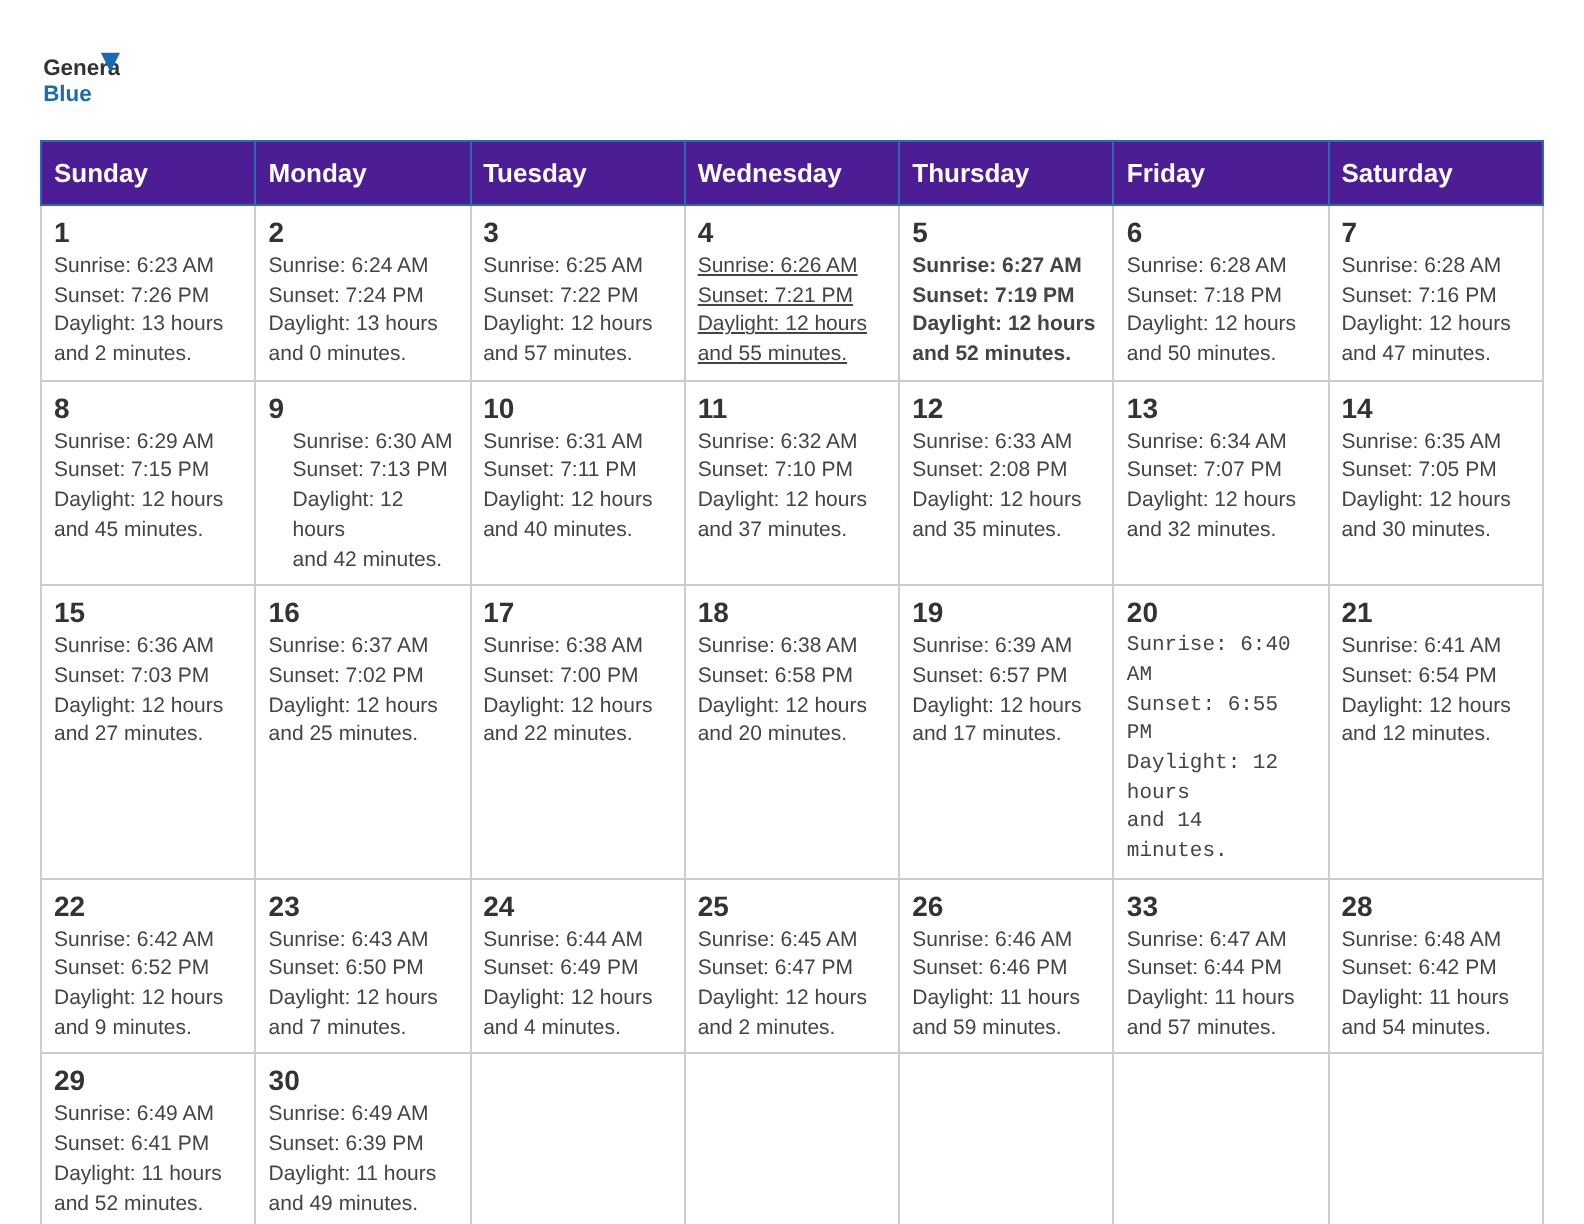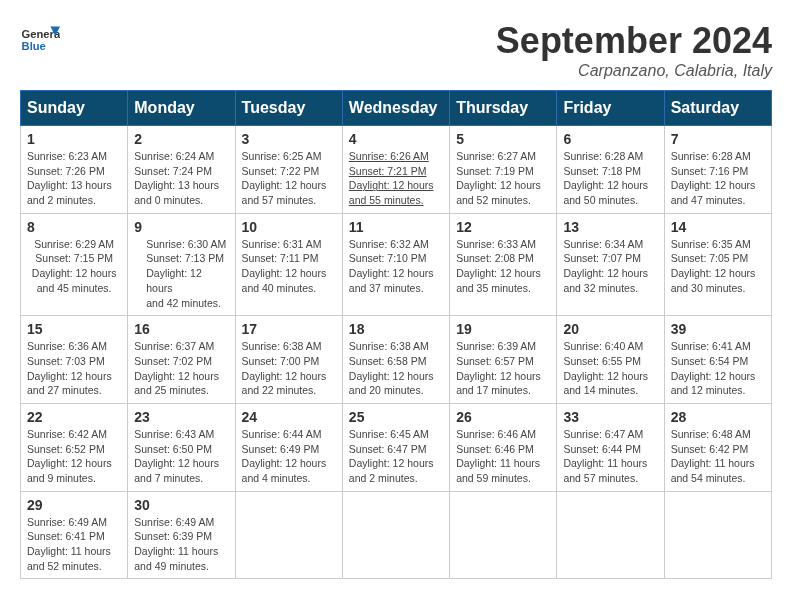--- a/index.html
+++ b/index.html
@@ -40,25 +40,25 @@
       font-size: 16px;
       color: #555;
       font-style: italic;
     }
     .calendar {
       width: 100%;
       border-collapse: collapse;
       font-size: 11px;
     }
     .calendar th {
-      background-color: #0c4a6e;
+      background-color: #4c1d95;
       color: white;
       padding: 8px 6px;
       text-align: left;
-      font-size: 16px;
+      font-size: 13px;
       font-weight: bold;
       border: 1px solid #2b6cb0;
     }
     .calendar td {
       vertical-align: top;
       border: 1px solid #ccc;
       padding: 5px 6px;
       width: calc(100% / 7);
       min-height: 80px;
       background: #fff;
@@ -85,24 +85,20 @@
 </head>
 <body>
 
 <div class="header">
   <div class="logo">
     <svg class="logo-icon" viewBox="0 0 50 50" xmlns="http://www.w3.org/2000/svg">
       <text x="2" y="22" font-size="14" font-weight="bold" fill="#333">General</text>
       <text x="2" y="38" font-size="14" font-weight="bold" fill="#1a6bb5">Blue</text>
       <polygon points="38,8 50,8 44,20" fill="#1a6bb5"></polygon>
     </svg>
-  </div>
-  <div class="title-block">
-    <div class="month-title">September 2024</div>
-    <div class="subtitle">Carpanzano, Calabria, Italy</div>
   </div>
 </div>
 
 <table class="calendar">
   <thead>
     <tr>
       <th>Sunday</th>
       <th>Monday</th>
       <th>Tuesday</th>
       <th>Wednesday</th>
@@ -136,21 +132,21 @@
         </td>
         <td>
           <span class="day-number">4</span>
           <div class="day-info" style="white-space: pre-line; text-decoration: underline;">Sunrise: 6:26 AM
 Sunset: 7:21 PM
 Daylight: 12 hours
 and 55 minutes.</div>
         </td>
         <td>
           <span class="day-number">5</span>
-          <div class="day-info" style="white-space: pre-line;">Sunrise: 6:27 AM
+          <div class="day-info" style="white-space: pre-line; font-weight: bold;">Sunrise: 6:27 AM
 Sunset: 7:19 PM
 Daylight: 12 hours
 and 52 minutes.</div>
         </td>
         <td>
           <span class="day-number">6</span>
           <div class="day-info" style="white-space: pre-line;">Sunrise: 6:28 AM
 Sunset: 7:18 PM
 Daylight: 12 hours
 and 50 minutes.</div>
@@ -159,21 +155,21 @@
           <span class="day-number">7</span>
           <div class="day-info" style="white-space: pre-line;">Sunrise: 6:28 AM
 Sunset: 7:16 PM
 Daylight: 12 hours
 and 47 minutes.</div>
         </td>
       </tr>
       <tr>
         <td>
           <span class="day-number">8</span>
-          <div class="day-info" style="white-space: pre-line; text-align: center;">Sunrise: 6:29 AM
+          <div class="day-info" style="white-space: pre-line;">Sunrise: 6:29 AM
 Sunset: 7:15 PM
 Daylight: 12 hours
 and 45 minutes.</div>
         </td>
         <td>
           <span class="day-number">9</span>
           <div class="day-info" style="white-space: pre-line; margin-left: 12px;">Sunrise: 6:30 AM
 Sunset: 7:13 PM
 Daylight: 12 hours
 and 42 minutes.</div>
@@ -245,27 +241,27 @@
         </td>
         <td>
           <span class="day-number">19</span>
           <div class="day-info" style="white-space: pre-line;">Sunrise: 6:39 AM
 Sunset: 6:57 PM
 Daylight: 12 hours
 and 17 minutes.</div>
         </td>
         <td>
           <span class="day-number">20</span>
-          <div class="day-info" style="white-space: pre-line;">Sunrise: 6:40 AM
+          <div class="day-info" style="white-space: pre-line; font-family: Liberation Mono, monospace;">Sunrise: 6:40 AM
 Sunset: 6:55 PM
 Daylight: 12 hours
 and 14 minutes.</div>
         </td>
         <td>
-          <span class="day-number">39</span>
+          <span class="day-number">21</span>
           <div class="day-info" style="white-space: pre-line;">Sunrise: 6:41 AM
 Sunset: 6:54 PM
 Daylight: 12 hours
 and 12 minutes.</div>
         </td>
       </tr>
       <tr>
         <td>
           <span class="day-number">22</span>
           <div class="day-info" style="white-space: pre-line;">Sunrise: 6:42 AM

